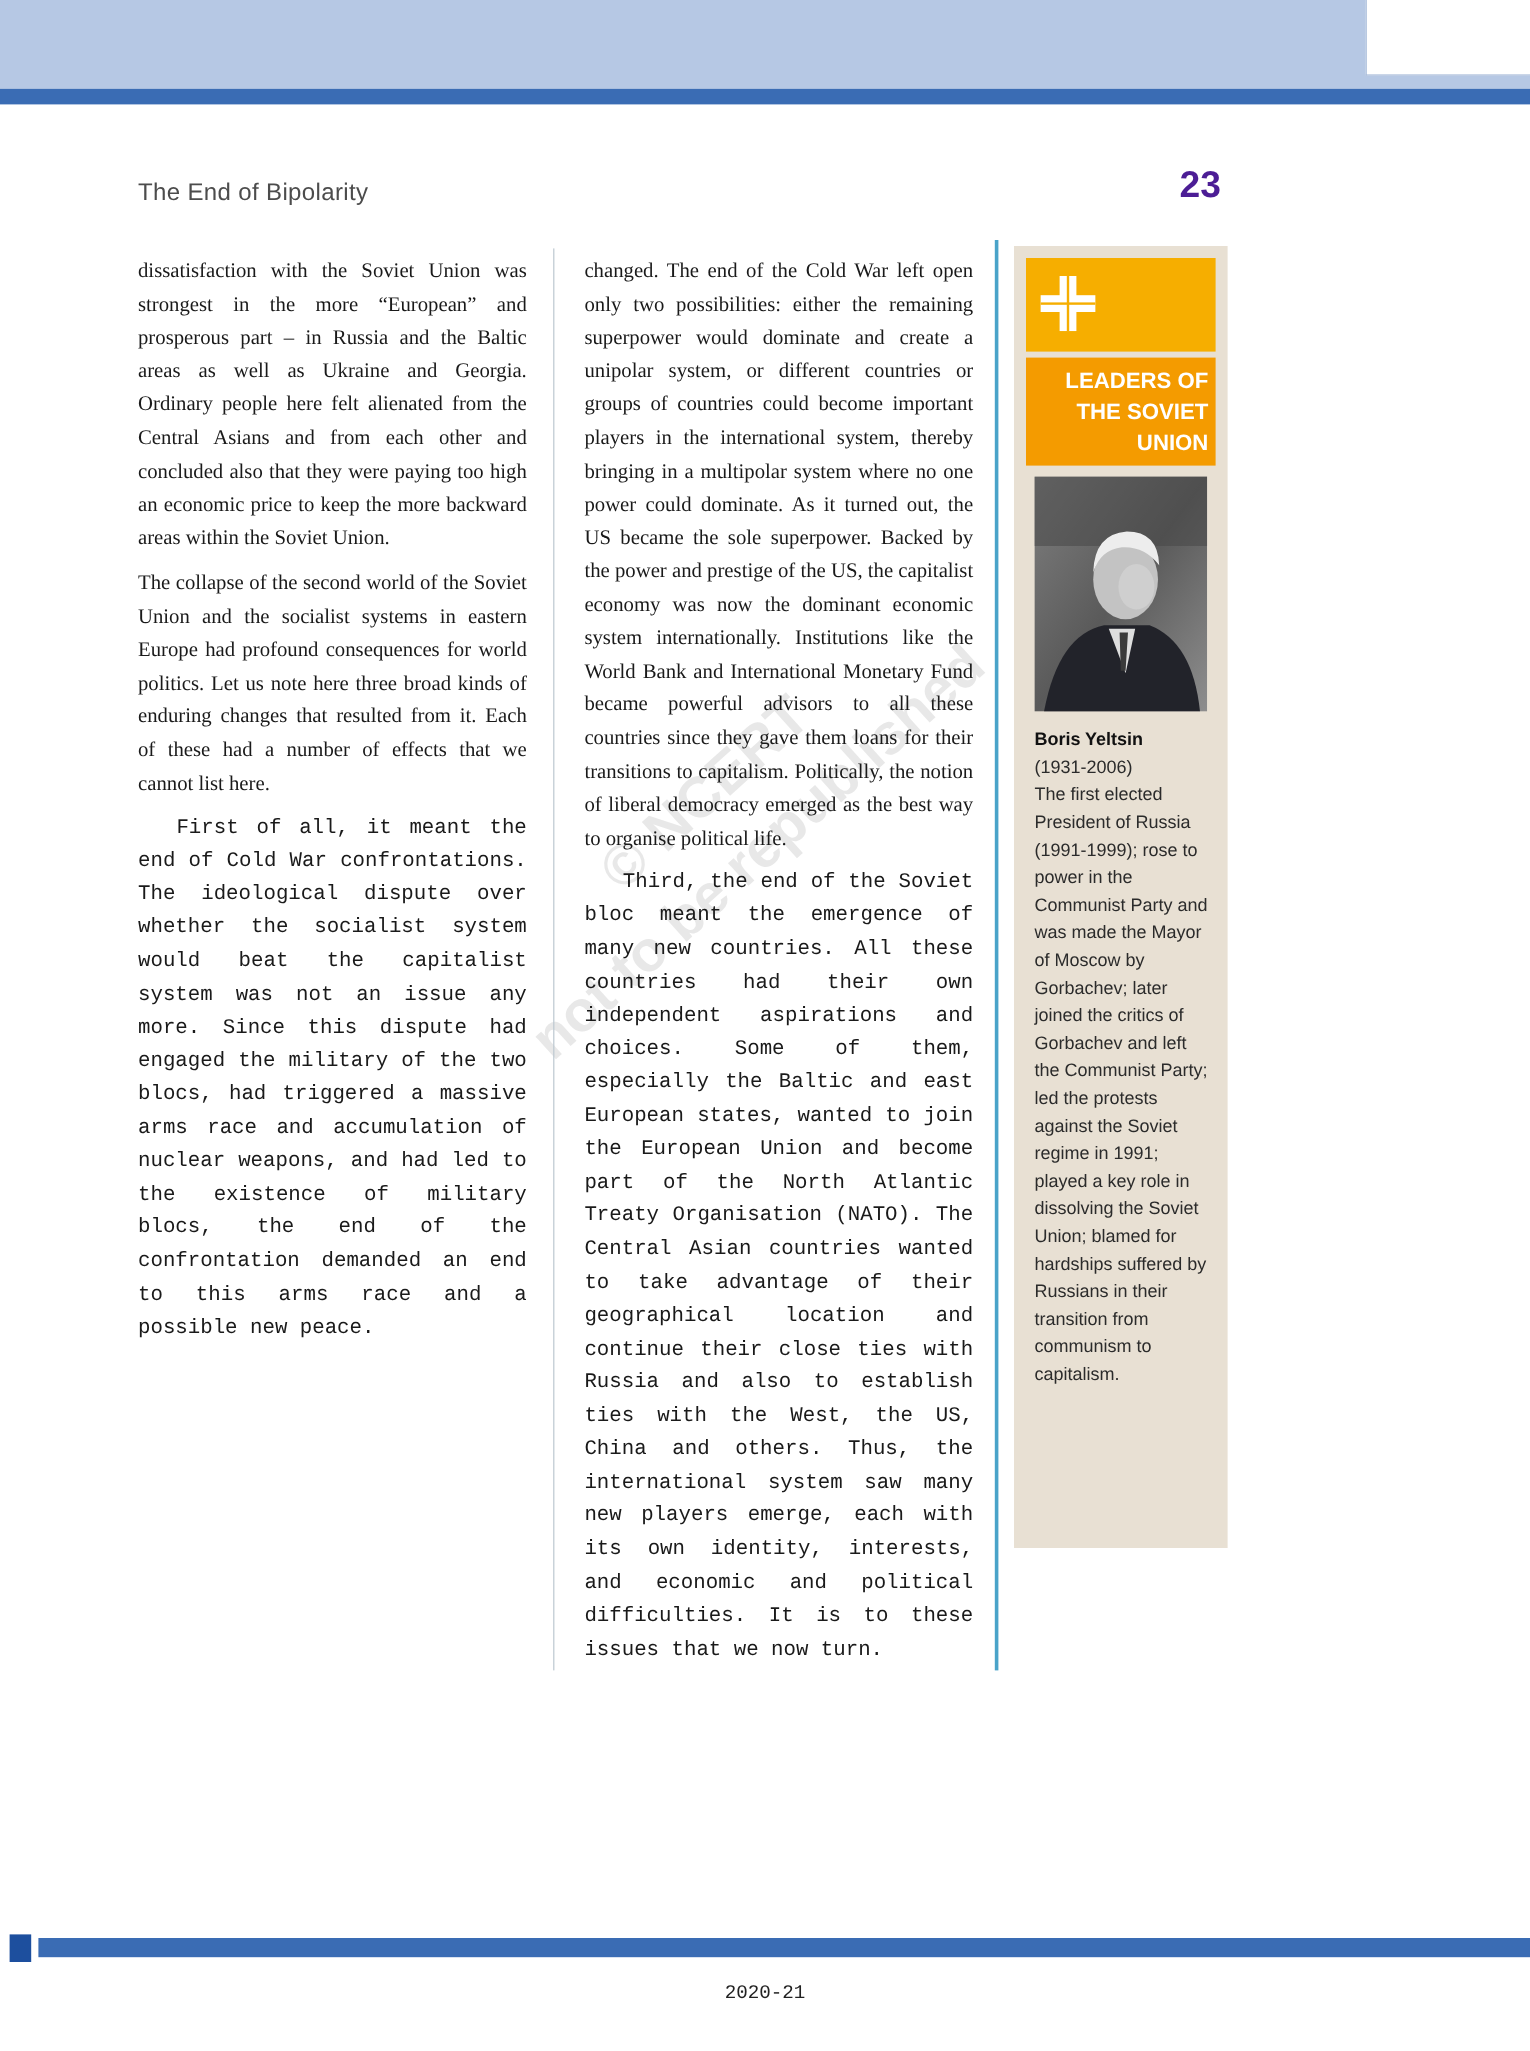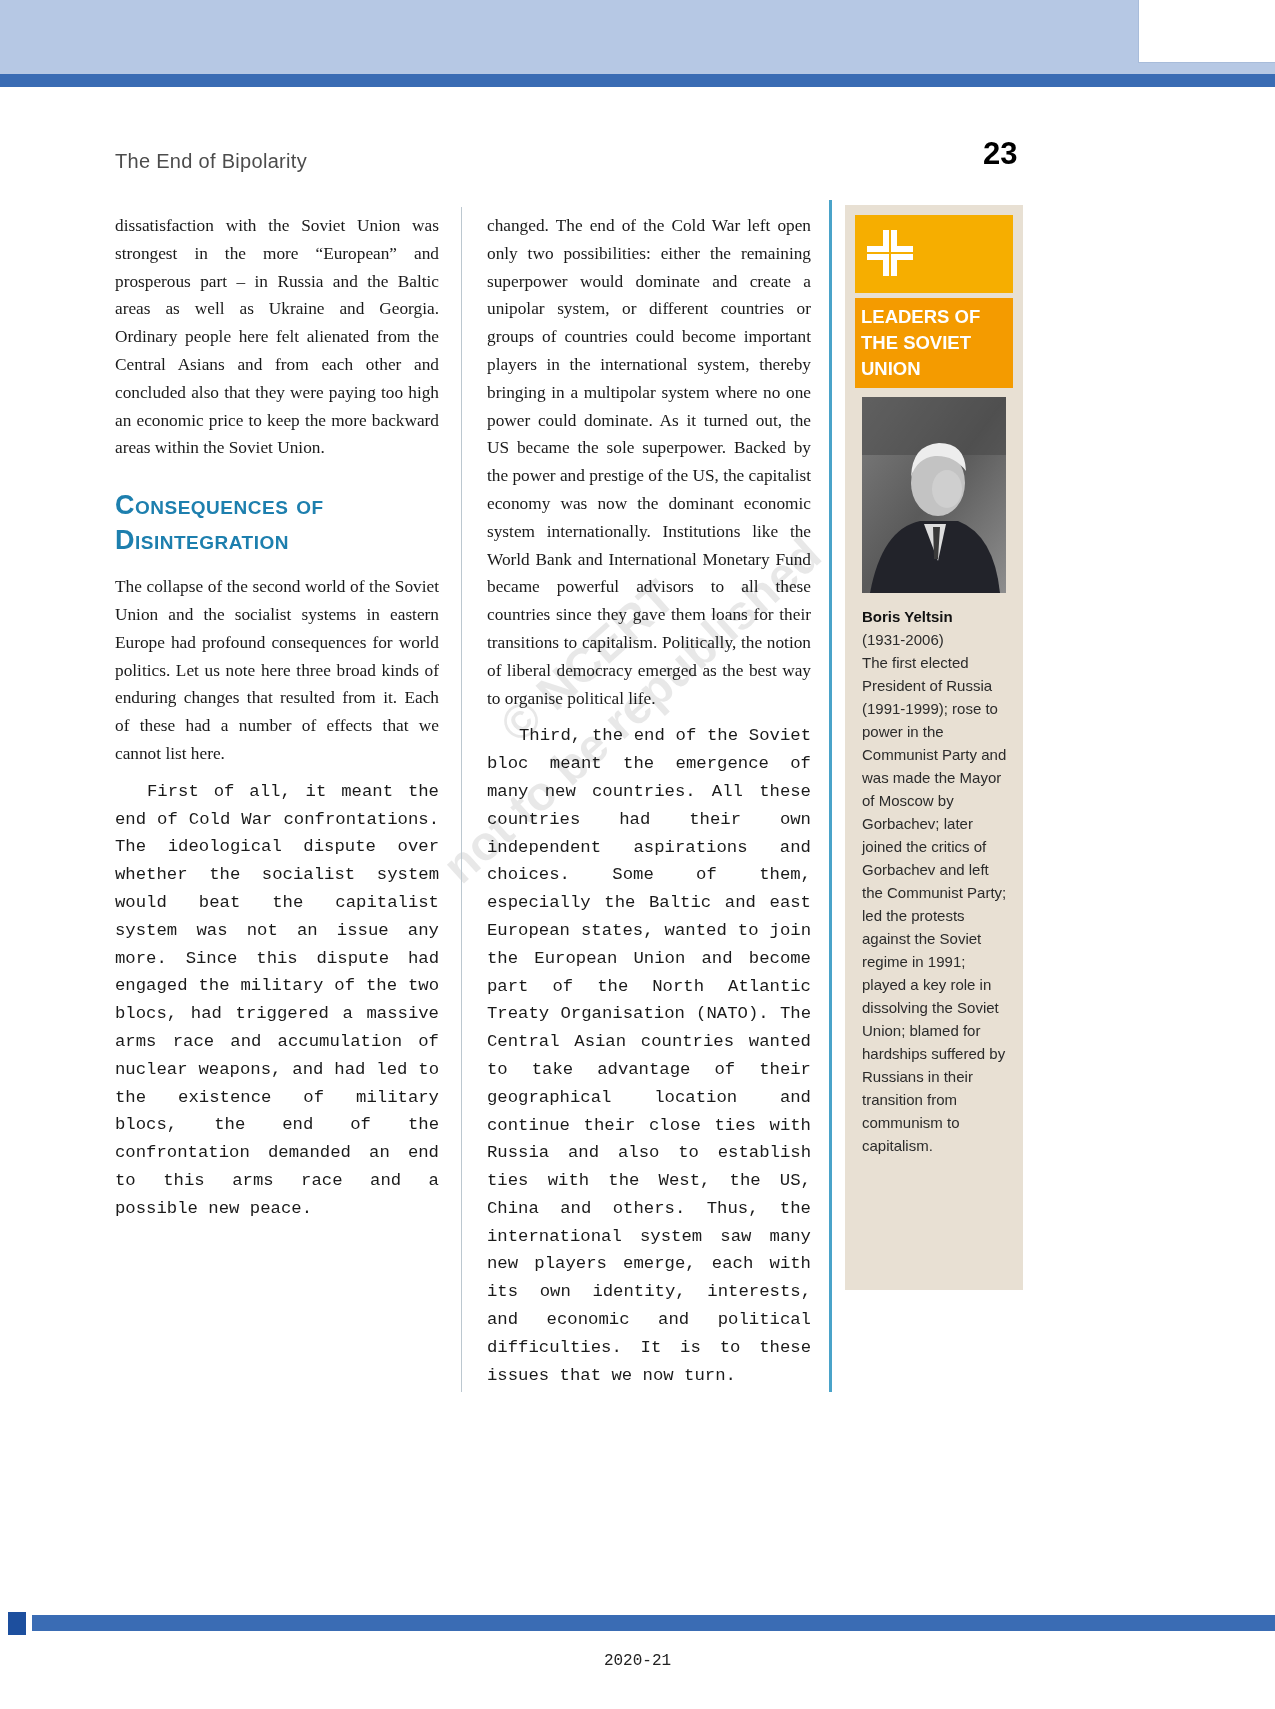--- a/index.html
+++ b/index.html
@@ -10,21 +10,21 @@
   }
   
   .top-band   { position:absolute; top:0; left:0; width:100%; height:74px; background:#b6c8e4; }
   .top-stripe { position:absolute; top:74px; left:0; width:100%; height:13px; background:#3a6cb4; }
   .top-notch  { position:absolute; top:0; right:0; width:137px; height:63px; background:#ffffff;
                 border-left:1px solid #a8bcda; border-bottom:1px solid #a8bcda; }
   
   .header-title { position:absolute; left:115px; top:150px; font-family:"Liberation Sans", sans-serif;
                   font-size:20px; color:#4c4c4c; letter-spacing:.3px;text-align:right; }
   .page-number  { position:absolute; left:983px; top:136px; font-family:"Liberation Sans", sans-serif;
-                  font-size:31px; font-weight:bold; color:#000000; }
+                  font-size:31px; font-weight:bold; color:#4c1d95; }
   
   .col { position:absolute; top:212px; width:324px; font-size:17.3px; line-height:27.8px;
          text-align:justify; }
   .col-1 { left:115px; }
   .col-2 { left:487px; }
   .col p + p { margin-top:10px; }
   .indent { text-indent:32px;font-family:Liberation Mono, monospace; }
   .section-heading { font-family:"Liberation Sans", sans-serif; font-variant:small-caps;
                      font-weight:bold; font-size:27px; line-height:35px; color:#1d7fae;
                      letter-spacing:.5px; margin:26px 0 15px 0; text-align:left; }
@@ -34,21 +34,21 @@
   .watermark { position:absolute; left:320px; top:620px; width:580px; transform:rotate(-42deg);
                color:rgba(110,110,110,0.16); font-family:"Liberation Sans", sans-serif;
                font-size:48px; font-weight:bold; text-align:center; line-height:66px;
                pointer-events:none; white-space:nowrap; }
   
   .sidebar { position:absolute; left:845px; top:205px; width:178px; height:1085px; background:#e8e0d3; }
   .badge   { position:absolute; left:10px; top:10px; width:158px; height:78px; background:#f6ae00; }
   .badge svg { position:absolute; left:12px; top:15px; }
   .sidebar-title { position:absolute; left:10px; top:93px; width:158px; height:90px; background:#f49b00;
                    color:#ffffff; font-family:"Liberation Sans", sans-serif; font-weight:bold;
-                   font-size:18.5px; line-height:26px; text-align:left;
+                   font-size:18.5px; line-height:26px; text-align:right;
                    display:flex; align-items:center; justify-content:center; padding:6px; }
   .photo { position:absolute; left:17px; top:192px; width:144px; height:196px; display:block; }
   .caption { position:absolute; left:17px; top:400px; width:148px;
              font-family:"Liberation Sans", sans-serif; font-size:15px; line-height:23px; color:#2b2b2b; }
   .caption .name  { font-weight:bold; color:#111111; }
   
   .footer-square { position:absolute; left:8px;  top:1612px; width:18px; height:23px; background:#1d4f9e; }
   .footer-stripe { position:absolute; left:32px; top:1615px; right:0;  height:16px; background:#3a6cb4; }
   .footer-text   { position:absolute; left:0; top:1652px; width:100%; text-align:center;
                    font-size:16px; color:#222222;font-family:Liberation Mono, monospace; }
@@ -68,21 +68,20 @@
   <div class="watermark">
     <div>© NCERT</div>
     <div>not to be republished</div>
   </div>
 
   <div class="col-divider"></div>
   <div class="sidebar-divider"></div>
 
   <div class="col col-1">
     <p>dissatisfaction with the Soviet Union was strongest in the more “European” and prosperous part – in Russia and the Baltic areas as well as Ukraine and Georgia. Ordinary people here felt alienated from the Central Asians and from each other and concluded also that they were paying too high an economic price to keep the more backward areas within the Soviet Union.</p>
-    <h2 class="section-heading">Consequences of Disintegration</h2>
     <p>The collapse of the second world of the Soviet Union and the socialist systems in eastern Europe had profound consequences for world politics. Let us note here three broad kinds of enduring changes that resulted from it. Each of these had a number of effects that we cannot list here.</p>
     <p class="indent">First of all, it meant the end of Cold War confrontations. The ideological dispute over whether the socialist system would beat the capitalist system was not an issue any more. Since this dispute had engaged the military of the two blocs, had triggered a massive arms race and accumulation of nuclear weapons, and had led to the existence of military blocs, the end of the confrontation demanded an end to this arms race and a possible new peace.</p>
   </div>
 
   <div class="col col-2">
     <p>changed. The end of the Cold War left open only two possibilities: either the remaining superpower would dominate and create a unipolar system, or different countries or groups of countries could become important players in the international system, thereby bringing in a multipolar system where no one power could dominate. As it turned out, the US became the sole superpower. Backed by the power and prestige of the US, the capitalist economy was now the dominant economic system internationally. Institutions like the World Bank and International Monetary Fund became powerful advisors to all these countries since they gave them loans for their transitions to capitalism. Politically, the notion of liberal democracy emerged as the best way to organise political life.</p>
     <p class="indent">Third, the end of the Soviet bloc meant the emergence of many new countries. All these countries had their own independent aspirations and choices. Some of them, especially the Baltic and east European states, wanted to join the European Union and become part of the North Atlantic Treaty Organisation (NATO). The Central Asian countries wanted to take advantage of their geographical location and continue their close ties with Russia and also to establish ties with the West, the US, China and others. Thus, the international system saw many new players emerge, each with its own identity, interests, and economic and political difficulties. It is to these issues that we now turn.</p>
   </div>
 
   <div class="sidebar">

